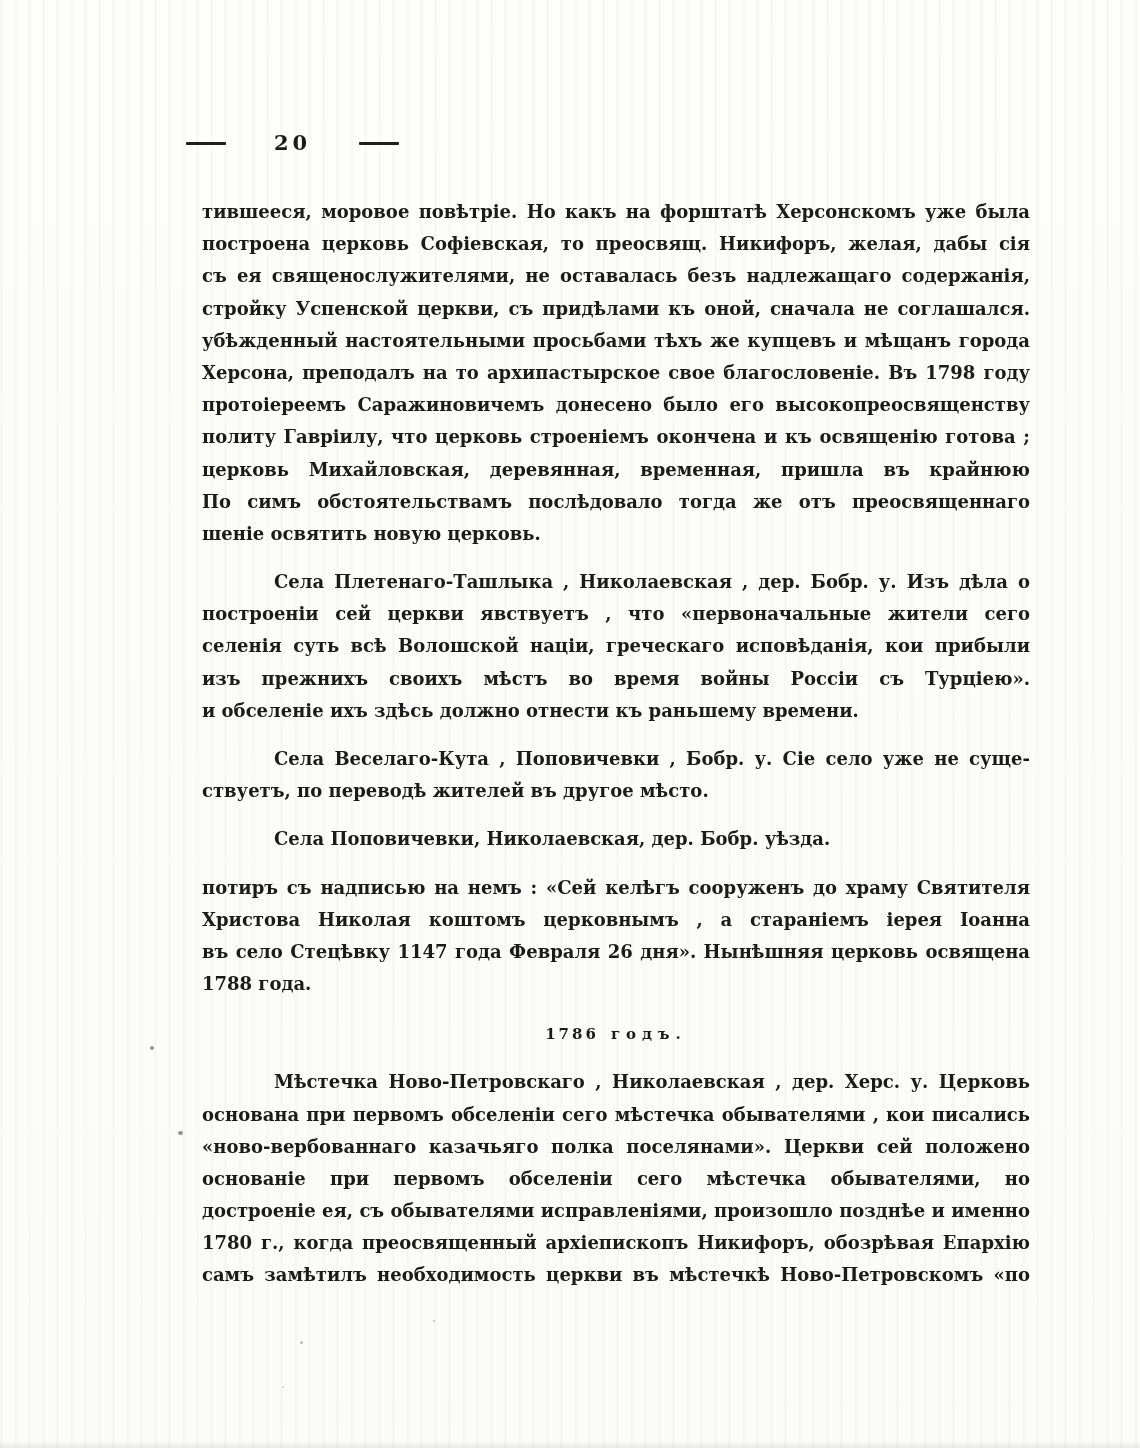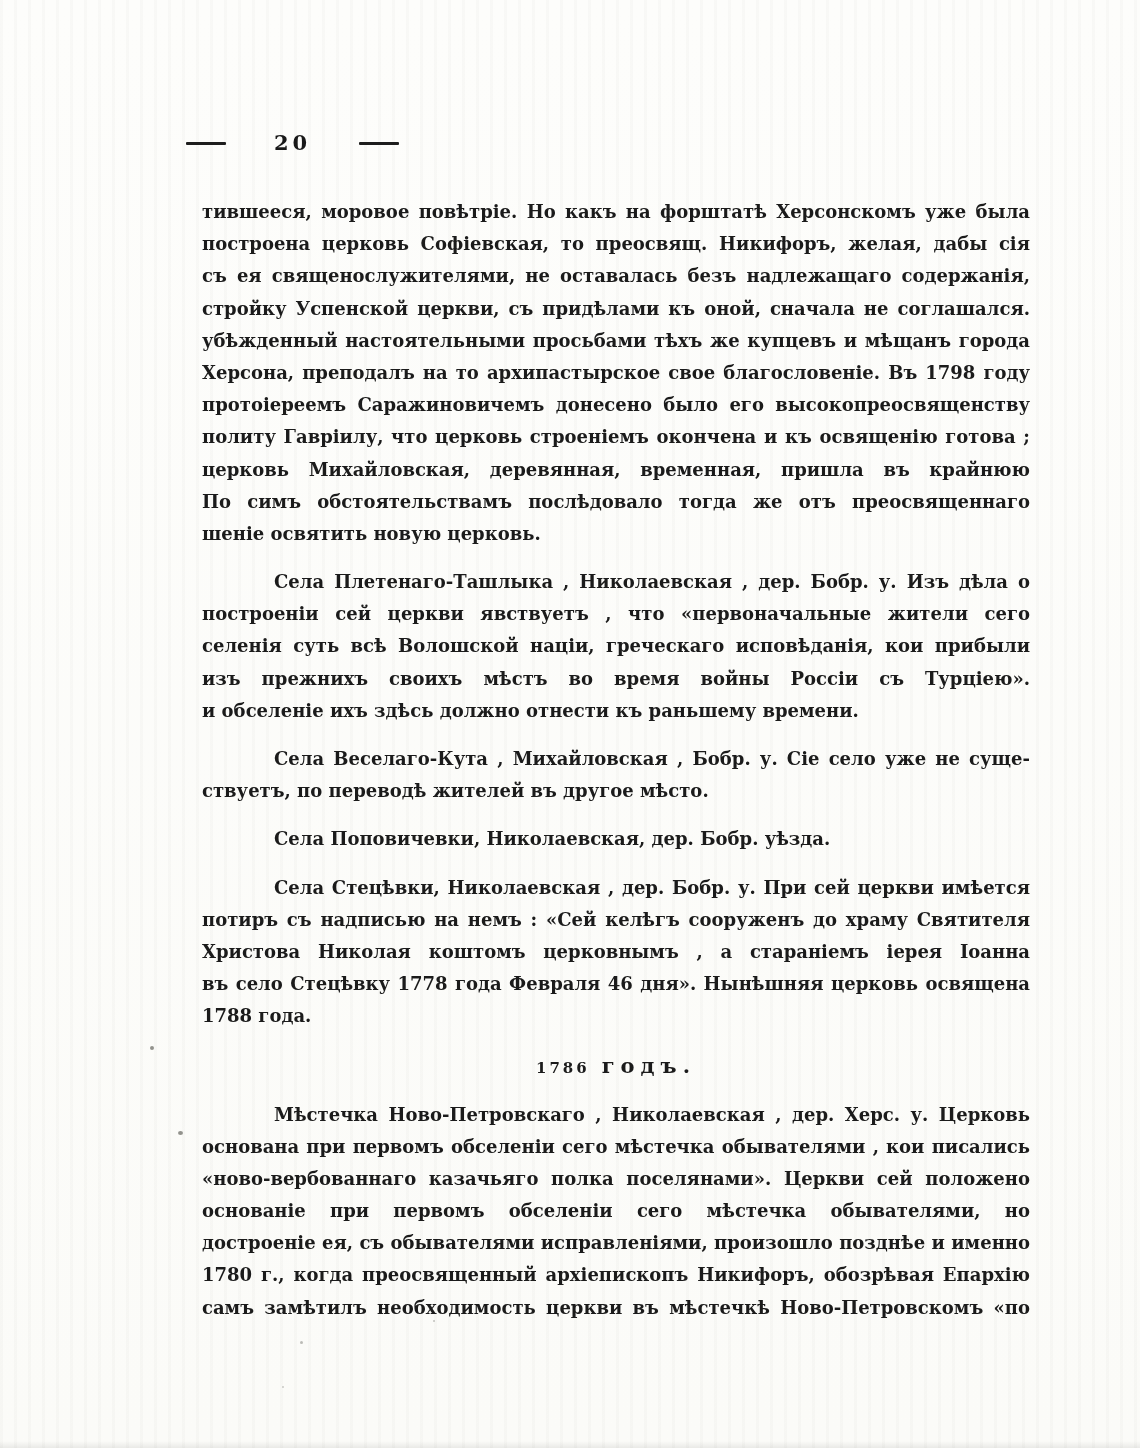--- a/index.html
+++ b/index.html
@@ -84,21 +84,21 @@
     margin: 6px 0 4px 0;
     text-align: center;
     text-align-last: center;
     white-space: nowrap;
   }
   .heading .year {
     font-size: 15px;
     letter-spacing: 3px;
   }
   .heading .word {
-    font-size: 21px;
+    font-size: 15px;
     letter-spacing: 6px;
     margin-left: 12px;
     margin-top: 46px;
   }
 
   .speck {
     position: absolute;
     background: #6f6f68;
     border-radius: 50%;
     opacity: 0.75;
@@ -130,31 +130,30 @@
         <div class="line end">шеніе освятить новую церковь.</div>
       </div>
       <div class="para">
         <div class="line indent">Села Плетенаго-Ташлыка ,  Николаевская ,  дер.  Бобр.  у.   Изъ дѣла о</div>
         <div class="line">построеніи сей церкви явствуетъ ,  что «первоначальные жители сего казеннаго</div>
         <div class="line">селенія суть всѣ Волошской націи, греческаго исповѣданія, кои прибыли сюда</div>
         <div class="line">изъ прежнихъ своихъ мѣстъ во время войны Россіи съ Турціею».  Слѣдовательно</div>
         <div class="line end">и обселеніе ихъ здѣсь должно отнести къ раньшему времени.</div>
       </div>
       <div class="para">
-        <div class="line indent">Села Веселаго-Кута ,  Михайловская ,  Бобр.  у.   Сіе село уже не суще-</div>
+        <div class="line indent">Села Веселаго-Кута ,  Поповичевки ,  Бобр.  у.   Сіе село уже не суще-</div>
         <div class="line end">ствуетъ, по переводѣ жителей въ другое мѣсто.</div>
       </div>
       <div class="para">
         <div class="line indent end">Села Поповичевки, Николаевская, дер. Бобр. уѣзда.</div>
       </div>
       <div class="para">
-        <div class="line indent">Села Стецѣвки, Николаевская ,  дер.  Бобр.  у.   При сей церкви имѣется</div>
         <div class="line">потиръ съ надписью на немъ :   «Сей келѣгъ сооруженъ до храму Святителя</div>
         <div class="line">Христова Николая коштомъ церковнымъ ,  а стараніемъ іерея Іоанна Петрова</div>
-        <div class="line">въ село Стецѣвку 1778 года Февраля 46 дня».  Нынѣшняя церковь освящена</div>
+        <div class="line">въ село Стецѣвку 1147 года Февраля 26 дня».  Нынѣшняя церковь освящена</div>
         <div class="line end">1788 года.</div>
       </div>
       <div class="heading"><span class="year">1786</span><span class="word">годъ.</span></div>
       <div class="para">
         <div class="line indent">Мѣстечка Ново-Петровскаго ,  Николаевская ,  дер.  Херс.  у.   Церковь сія</div>
         <div class="line">основана при первомъ обселеніи сего мѣстечка обывателями ,  кои писались</div>
         <div class="line">«ново-вербованнаго казачьяго полка поселянами».  Церкви сей положено только</div>
         <div class="line">основаніе при первомъ обселеніи сего мѣстечка обывателями, но окончательное</div>
         <div class="line">достроеніе ея, съ обывателями исправленіями, произошло позднѣе и именно въ</div>
         <div class="line">1780 г., когда преосвященный архіепископъ Никифоръ, обозрѣвая Епархію свою,</div>

